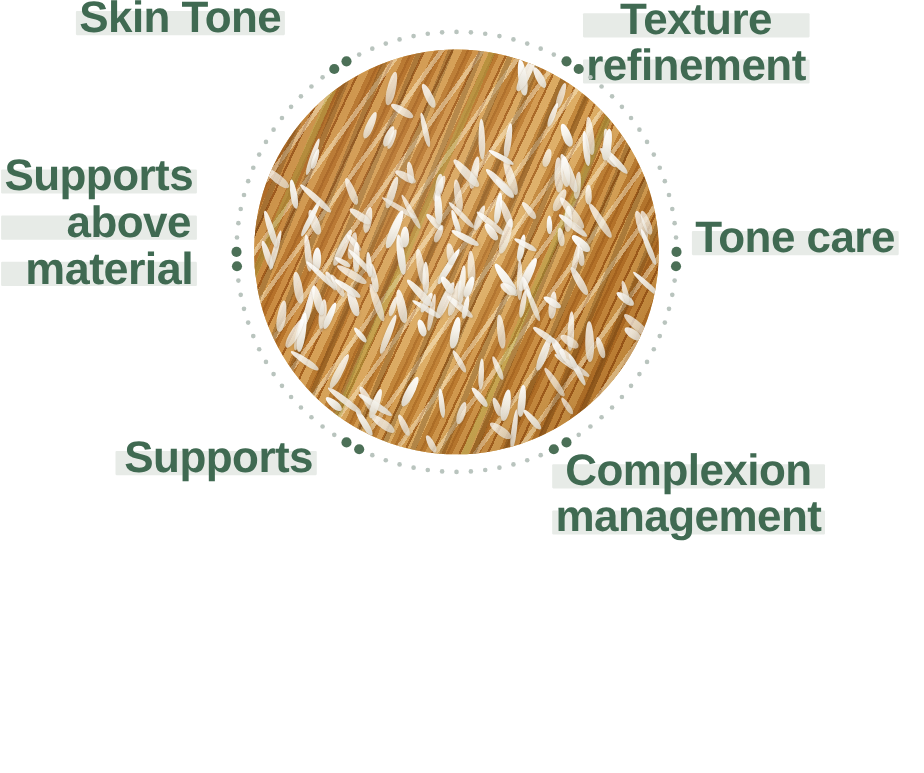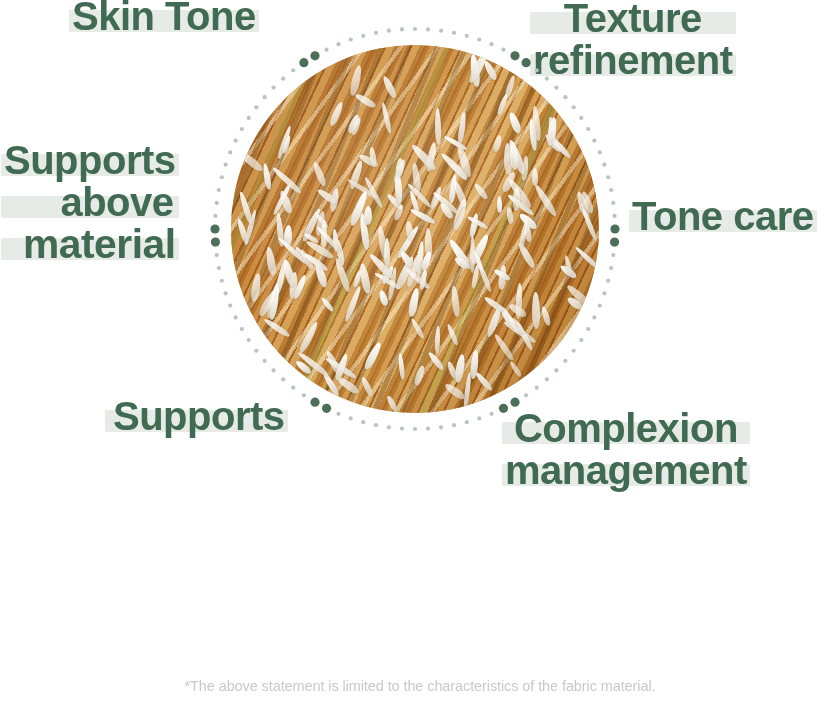--- a/index.html
+++ b/index.html
@@ -483,15 +483,14 @@
 
   <div class="benefit" id="lbl-moisture-retention">
     <span class="bline ln-moisture"><span class="hl"></span><span class="tx">Supports</span></span>
   </div>
 
   <div class="benefit" id="lbl-complexion-mgmt">
     <span class="bline"><span class="hl"></span><span class="tx">Complexion</span></span>
     <span class="bline"><span class="hl"></span><span class="tx">management</span></span>
   </div>
 
-  <div id="footnote">*The above statement is limited to the characteristics of the fabric material.</div>
 
 </div>
 
 </body></html>

